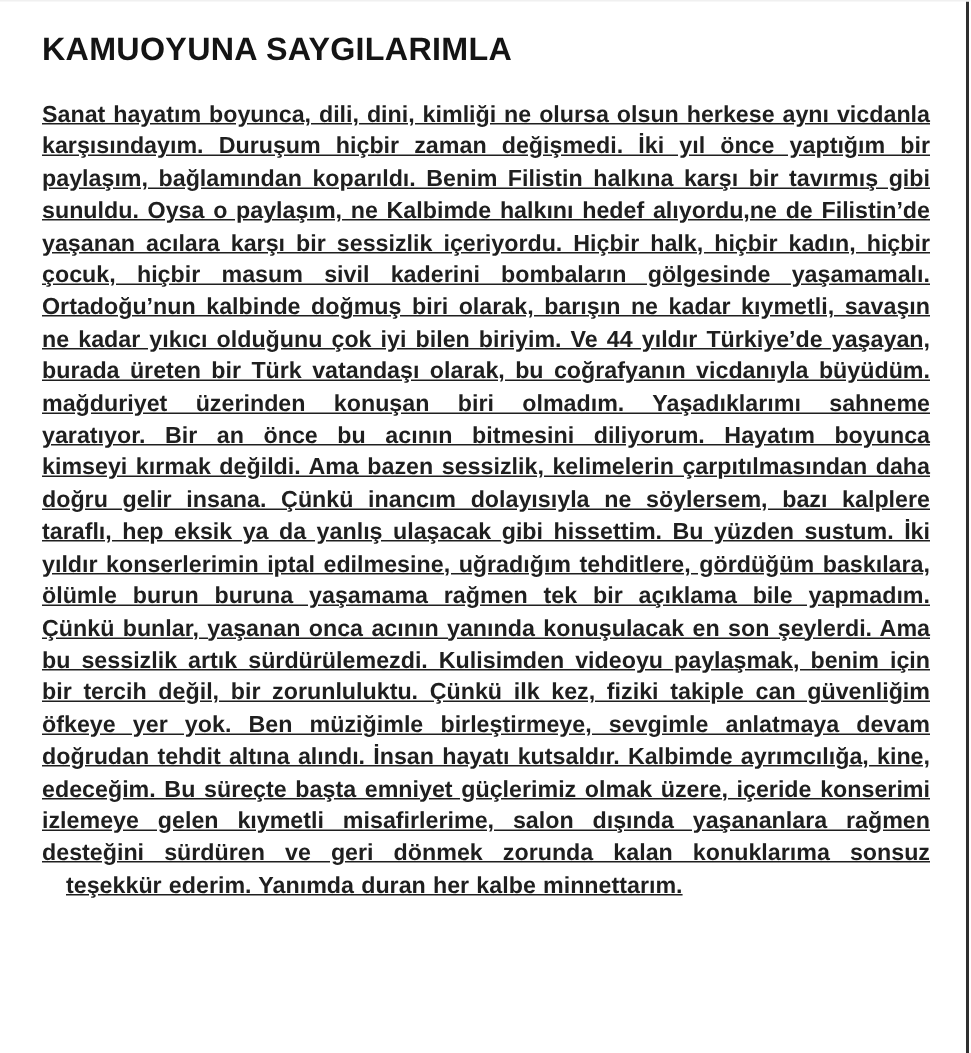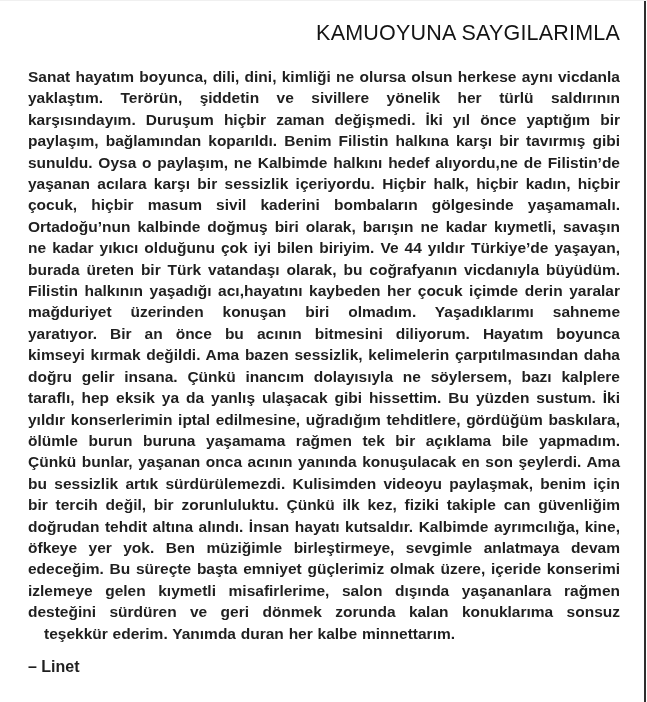--- a/index.html
+++ b/index.html
@@ -15,31 +15,31 @@
     color: #1f1f1f;
     font-family: "Liberation Sans", sans-serif;
     overflow: hidden;
     border-top: 1px solid #f0f0f0;
     box-sizing: border-box;
   }
   .title {
     margin: 19px 27px 0 28px;
     font-size: 21.5px;
     line-height: 26px;
-    font-weight: 400;
+    font-weight: 700;
     color: #141414;
     letter-spacing: 0.2px;
-    text-align: right;
   }
   .body-text {
     margin: 20px 27px 0 28px;
     font-size: 15.5px;
     font-weight: 700;
     line-height: 21.4px;
     color: #1f1f1f;
+    text-decoration: underline;
   }
   .body-line {
     text-align: justify;
     text-align-last: justify;
     word-spacing: 0.5px;
     white-space: normal;
   }
   .body-line.last {
     text-align-last: left;
     margin-left: 16px;
@@ -59,42 +59,39 @@
     background: #2e2e2e;
   }
 </style>
 </head>
 <body>
 
 <div class="page">
   <h1 class="title">KAMUOYUNA SAYGILARIMLA</h1>
   <div class="body-text">
       <div class="body-line">Sanat hayatım boyunca, dili, dini, kimliği ne olursa olsun herkese aynı vicdanla</div>
-      <div class="body-line">yaklaştım. Terörün, şiddetin ve sivillere yönelik her türlü saldırının</div>
       <div class="body-line">karşısındayım. Duruşum hiçbir zaman değişmedi. İki yıl önce yaptığım bir</div>
       <div class="body-line">paylaşım, bağlamından koparıldı. Benim Filistin halkına karşı bir tavırmış gibi</div>
       <div class="body-line">sunuldu. Oysa o paylaşım, ne Kalbimde halkını hedef alıyordu,ne de Filistin’de</div>
       <div class="body-line">yaşanan acılara karşı bir sessizlik içeriyordu. Hiçbir halk, hiçbir kadın, hiçbir</div>
       <div class="body-line">çocuk, hiçbir masum sivil kaderini bombaların gölgesinde yaşamamalı.</div>
       <div class="body-line">Ortadoğu’nun kalbinde doğmuş biri olarak, barışın ne kadar kıymetli, savaşın</div>
       <div class="body-line">ne kadar yıkıcı olduğunu çok iyi bilen biriyim. Ve 44 yıldır Türkiye’de yaşayan,</div>
       <div class="body-line">burada üreten bir Türk vatandaşı olarak, bu coğrafyanın vicdanıyla büyüdüm.</div>
-      <div class="body-line">Filistin halkının yaşadığı acı,hayatını kaybeden her çocuk içimde derin yaralar</div>
       <div class="body-line">mağduriyet üzerinden konuşan biri olmadım. Yaşadıklarımı sahneme</div>
       <div class="body-line">yaratıyor. Bir an önce bu acının bitmesini diliyorum. Hayatım boyunca</div>
       <div class="body-line">kimseyi kırmak değildi. Ama bazen sessizlik, kelimelerin çarpıtılmasından daha</div>
       <div class="body-line">doğru gelir insana. Çünkü inancım dolayısıyla ne söylersem, bazı kalplere</div>
       <div class="body-line">taraflı, hep eksik ya da yanlış ulaşacak gibi hissettim. Bu yüzden sustum. İki</div>
       <div class="body-line">yıldır konserlerimin iptal edilmesine, uğradığım tehditlere, gördüğüm baskılara,</div>
       <div class="body-line">ölümle burun buruna yaşamama rağmen tek bir açıklama bile yapmadım.</div>
       <div class="body-line">Çünkü bunlar, yaşanan onca acının yanında konuşulacak en son şeylerdi. Ama</div>
       <div class="body-line">bu sessizlik artık sürdürülemezdi. Kulisimden videoyu paylaşmak, benim için</div>
       <div class="body-line">bir tercih değil, bir zorunluluktu. Çünkü ilk kez, fiziki takiple can güvenliğim</div>
+      <div class="body-line">öfkeye yer yok. Ben müziğimle birleştirmeye, sevgimle anlatmaya devam</div>
       <div class="body-line">doğrudan tehdit altına alındı. İnsan hayatı kutsaldır. Kalbimde ayrımcılığa, kine,</div>
-      <div class="body-line">öfkeye yer yok. Ben müziğimle birleştirmeye, sevgimle anlatmaya devam</div>
       <div class="body-line">edeceğim. Bu süreçte başta emniyet güçlerimiz olmak üzere, içeride konserimi</div>
       <div class="body-line">izlemeye gelen kıymetli misafirlerime, salon dışında yaşananlara rağmen</div>
       <div class="body-line">desteğini sürdüren ve geri dönmek zorunda kalan konuklarıma sonsuz</div>
       <div class="body-line last">teşekkür ederim. Yanımda duran her kalbe minnettarım.</div>
     </div>
-  <div class="signature">– Linet</div>
   <div class="right-rule"></div>
 </div>
 
 </body></html>

